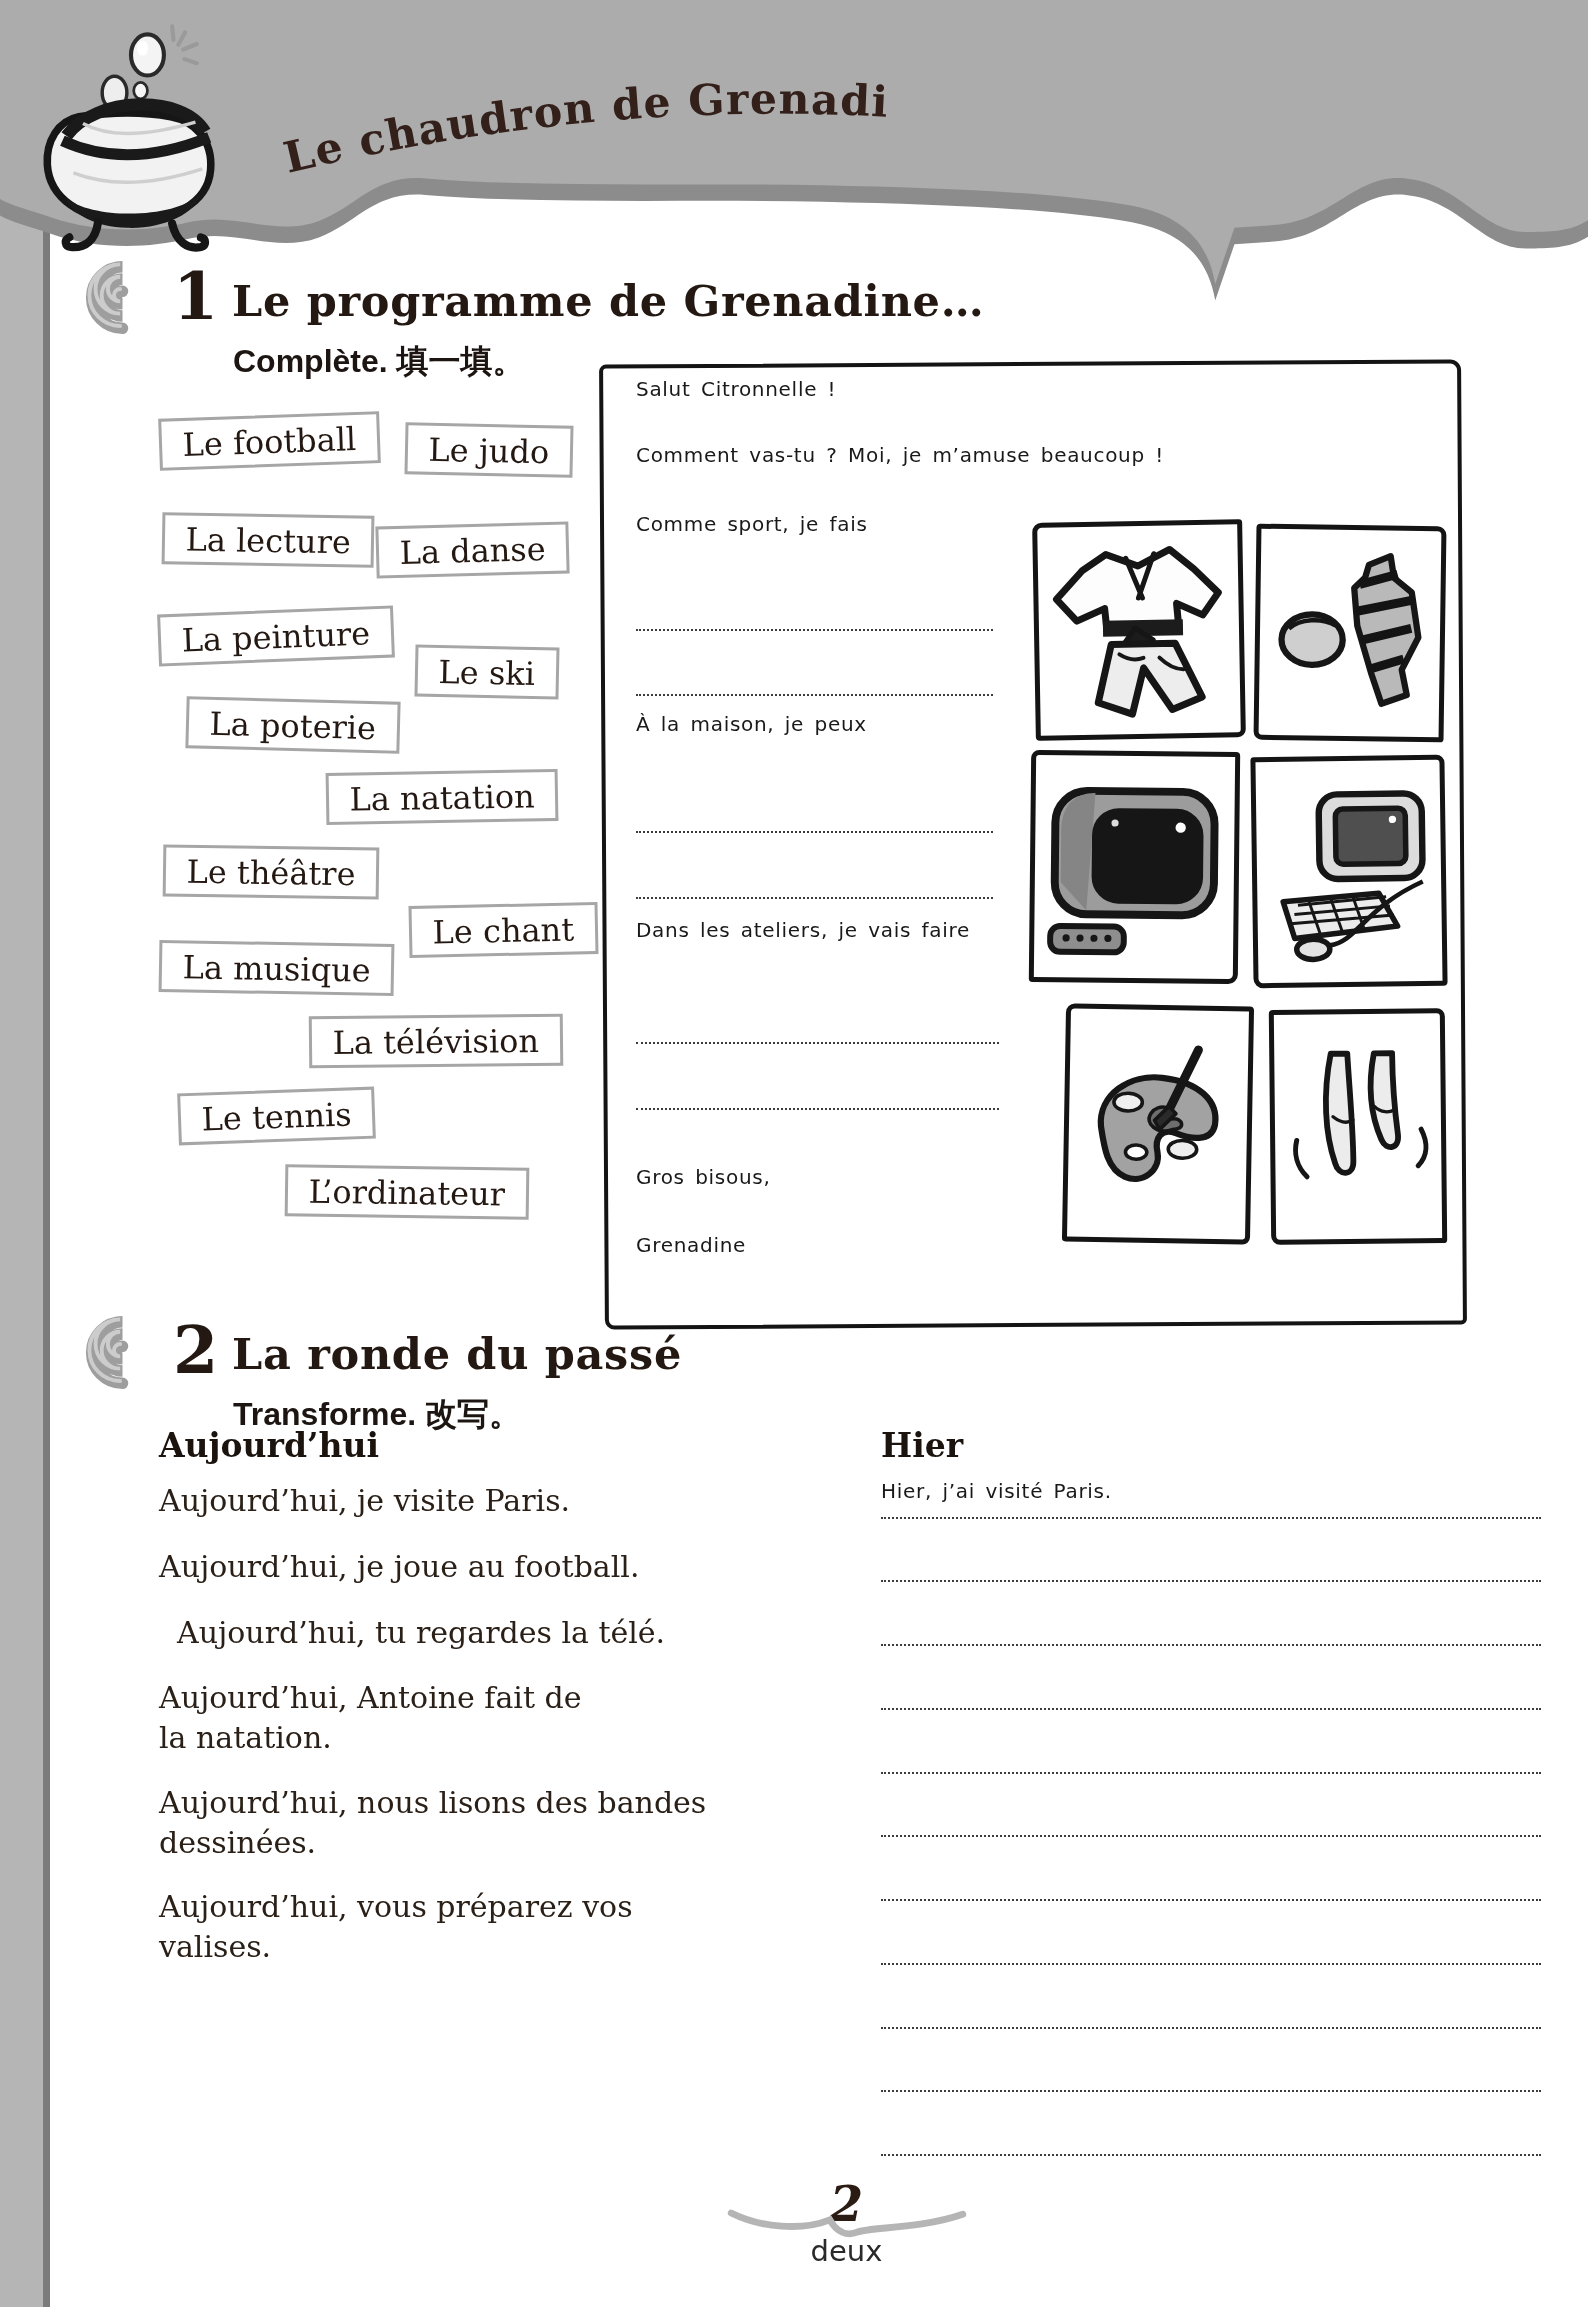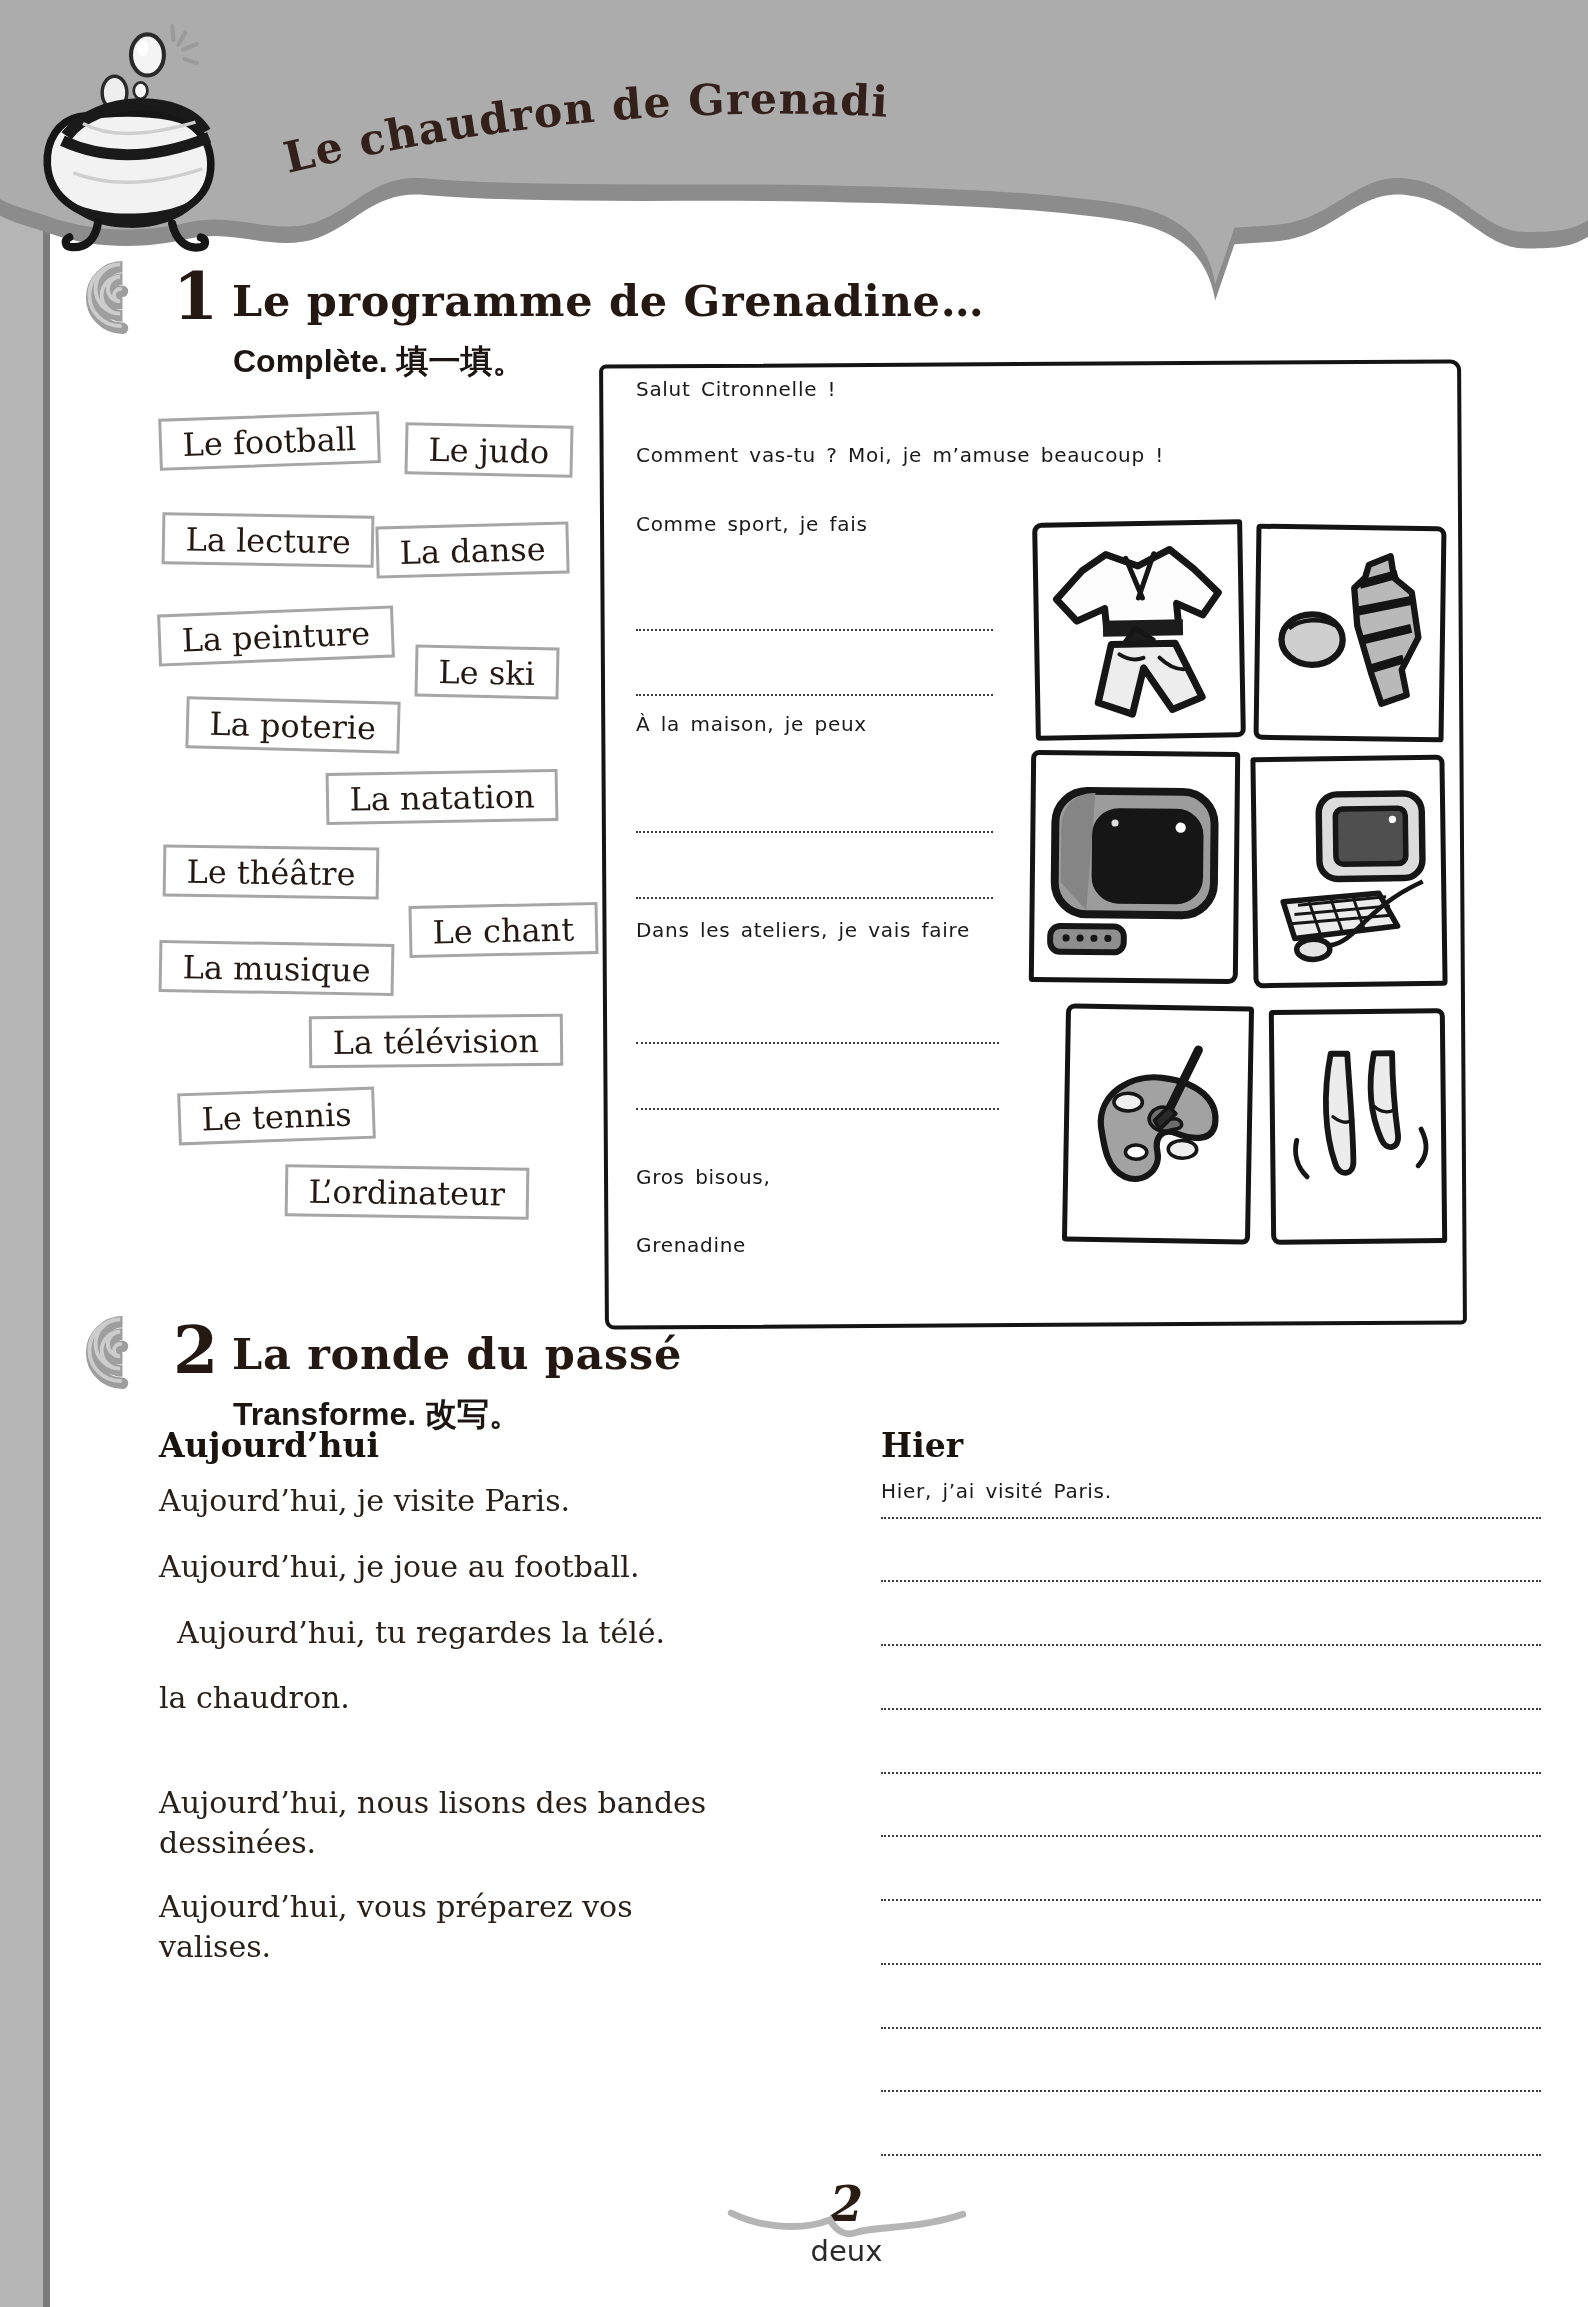--- a/index.html
+++ b/index.html
@@ -210,21 +210,22 @@
   <div class="abs sentence" style="left:159px;top:1481px;">
     <span>Aujourd’hui, je visite Paris.</span>
   </div>
   <div class="abs sentence" style="left:159px;top:1547px;">
     <span>Aujourd’hui, je joue au football.</span>
   </div>
   <div class="abs sentence" style="left:159px;top:1613px;margin-left:18px;">
     <span>Aujourd’hui, tu regardes la télé.</span>
   </div>
   <div class="abs sentence" style="left:159px;top:1678px;">
-    <span style="display:block">la chaudron.</span>
+    <span style="display:block">Aujourd’hui, Antoine fait de</span>
+    <span style="display:block">la natation.</span>
   </div>
   <div class="abs sentence" style="left:159px;top:1783px;">
     <span style="display:block">Aujourd’hui, nous lisons des bandes</span>
     <span style="display:block">dessinées.</span>
   </div>
   <div class="abs sentence" style="left:159px;top:1887px;">
     <span style="display:block">Aujourd’hui, vous préparez vos</span>
     <span style="display:block">valises.</span>
   </div>
 

